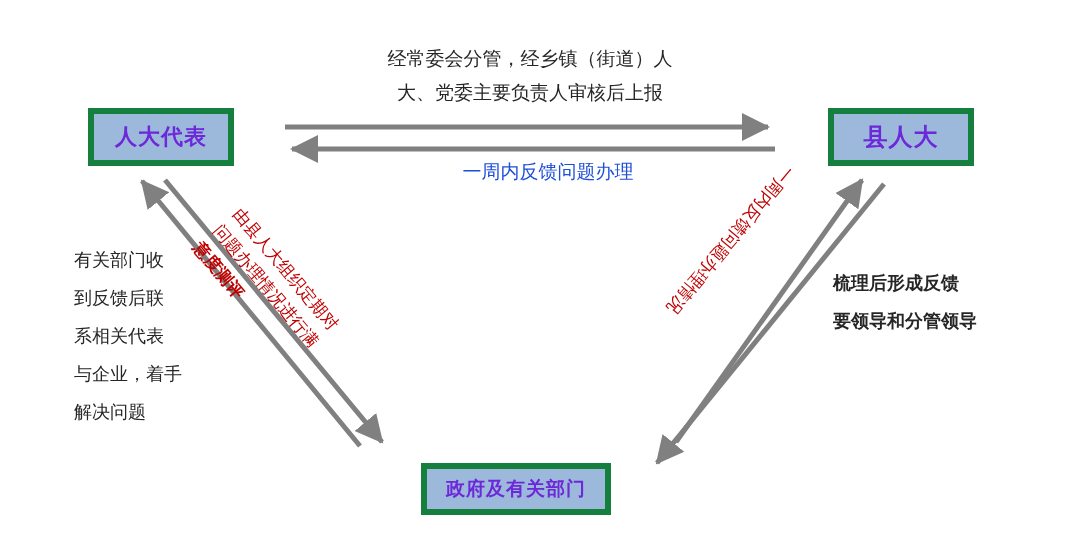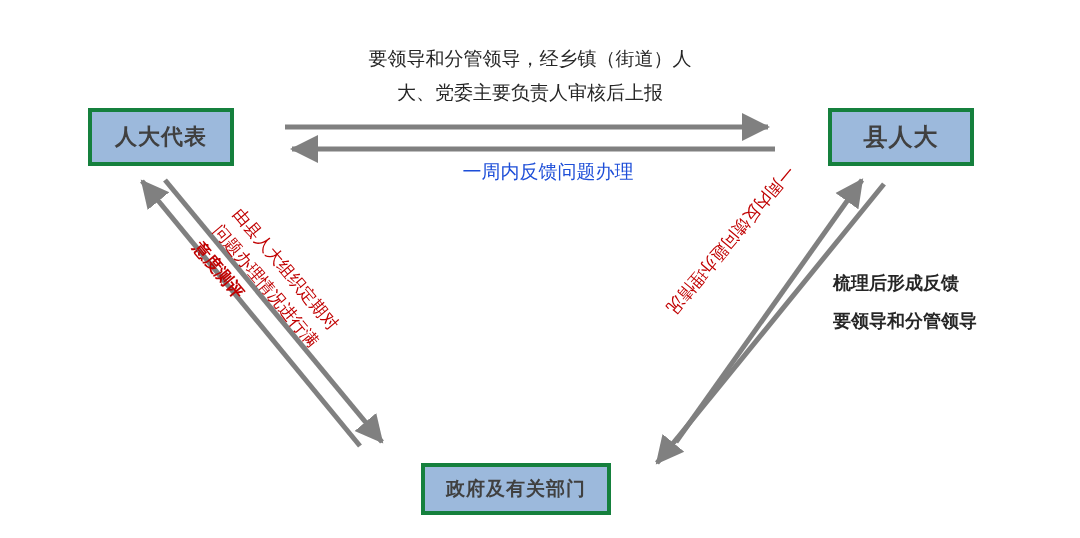--- a/index.html
+++ b/index.html
@@ -20,26 +20,26 @@
   #arrow-layer {
     position: absolute;
     left: 0;
     top: 0;
     width: 1080px;
     height: 538px;
   }
   .node-box {
     position: absolute;
     background: #9CB9DC;
-    border: 4px solid #15803d;
+    border: 6px solid #15803d;
     box-sizing: border-box;
     display: flex;
     align-items: center;
     justify-content: center;
-    color: #404040;
+    color: #6d28d9;
     font-weight: bold;
     letter-spacing: 1px;
   }
   #node-people-congress-deputy {
     left: 88px;
     top: 108px;
     width: 146px;
     height: 58px;
     font-size: 22px;
   }
@@ -162,25 +162,30 @@
   </div>
 
   <div class="node-box" id="node-county-congress">
     <span>县人大</span>
   </div>
 
   <div class="node-box" id="node-government">
     <span>政府及有关部门</span>
   </div>
 
-  <div class="flow-label" id="label-top-flow">要领导和分管领导，经乡镇（街道）人
+  <div class="flow-label" id="label-top-flow">经常委会分管，经乡镇（街道）人
 大、党委主要负责人审核后上报</div>
 
   <div class="red-label" id="label-feedback-week">一周内反馈问题办理</div>
 
+  <div class="side-note" id="note-left-departments">有关部门收
+到反馈后联
+系相关代表
+与企业，着手
+解决问题</div>
 
   <div class="side-note" id="note-right-committee">
     <span class="bold-part">梳理后形成反馈
 要领导和分管领导</span>
   </div>
 
   <div class="diag-red" id="label-left-diagonal">
     <span class="normal-part">由县人大组织定期对
 问题办理情况进行满
 </span><span class="bold-part">意度测评</span>

